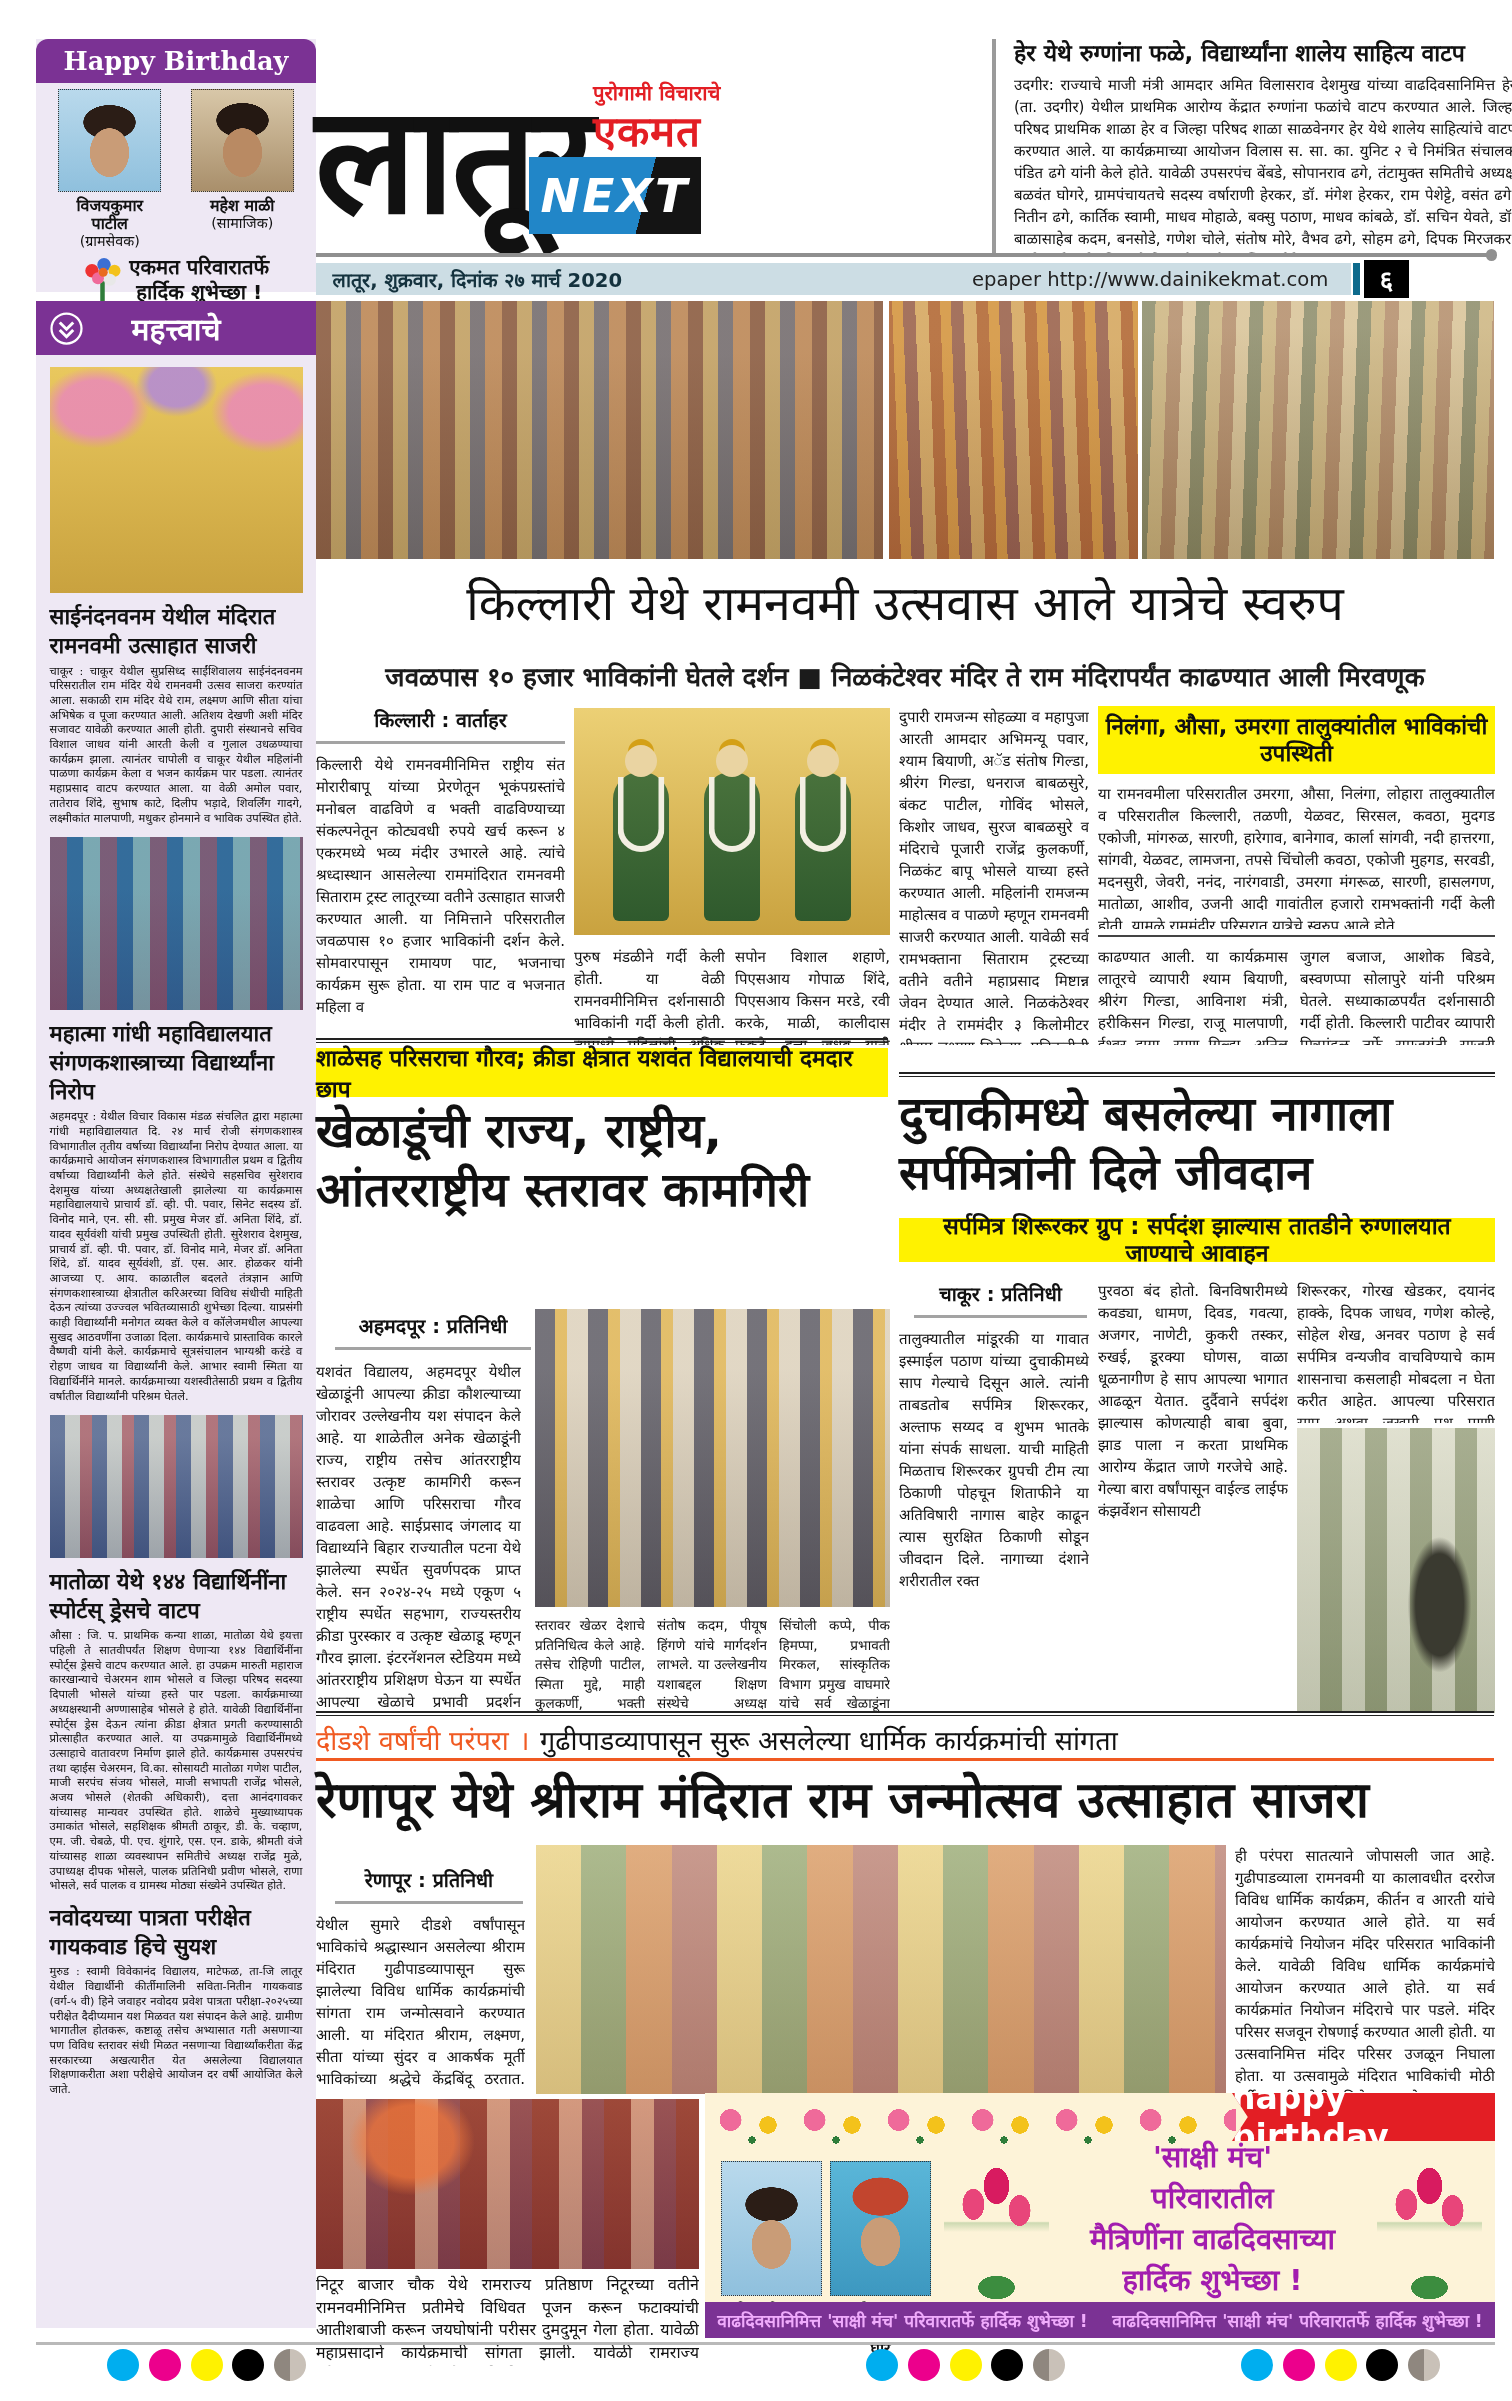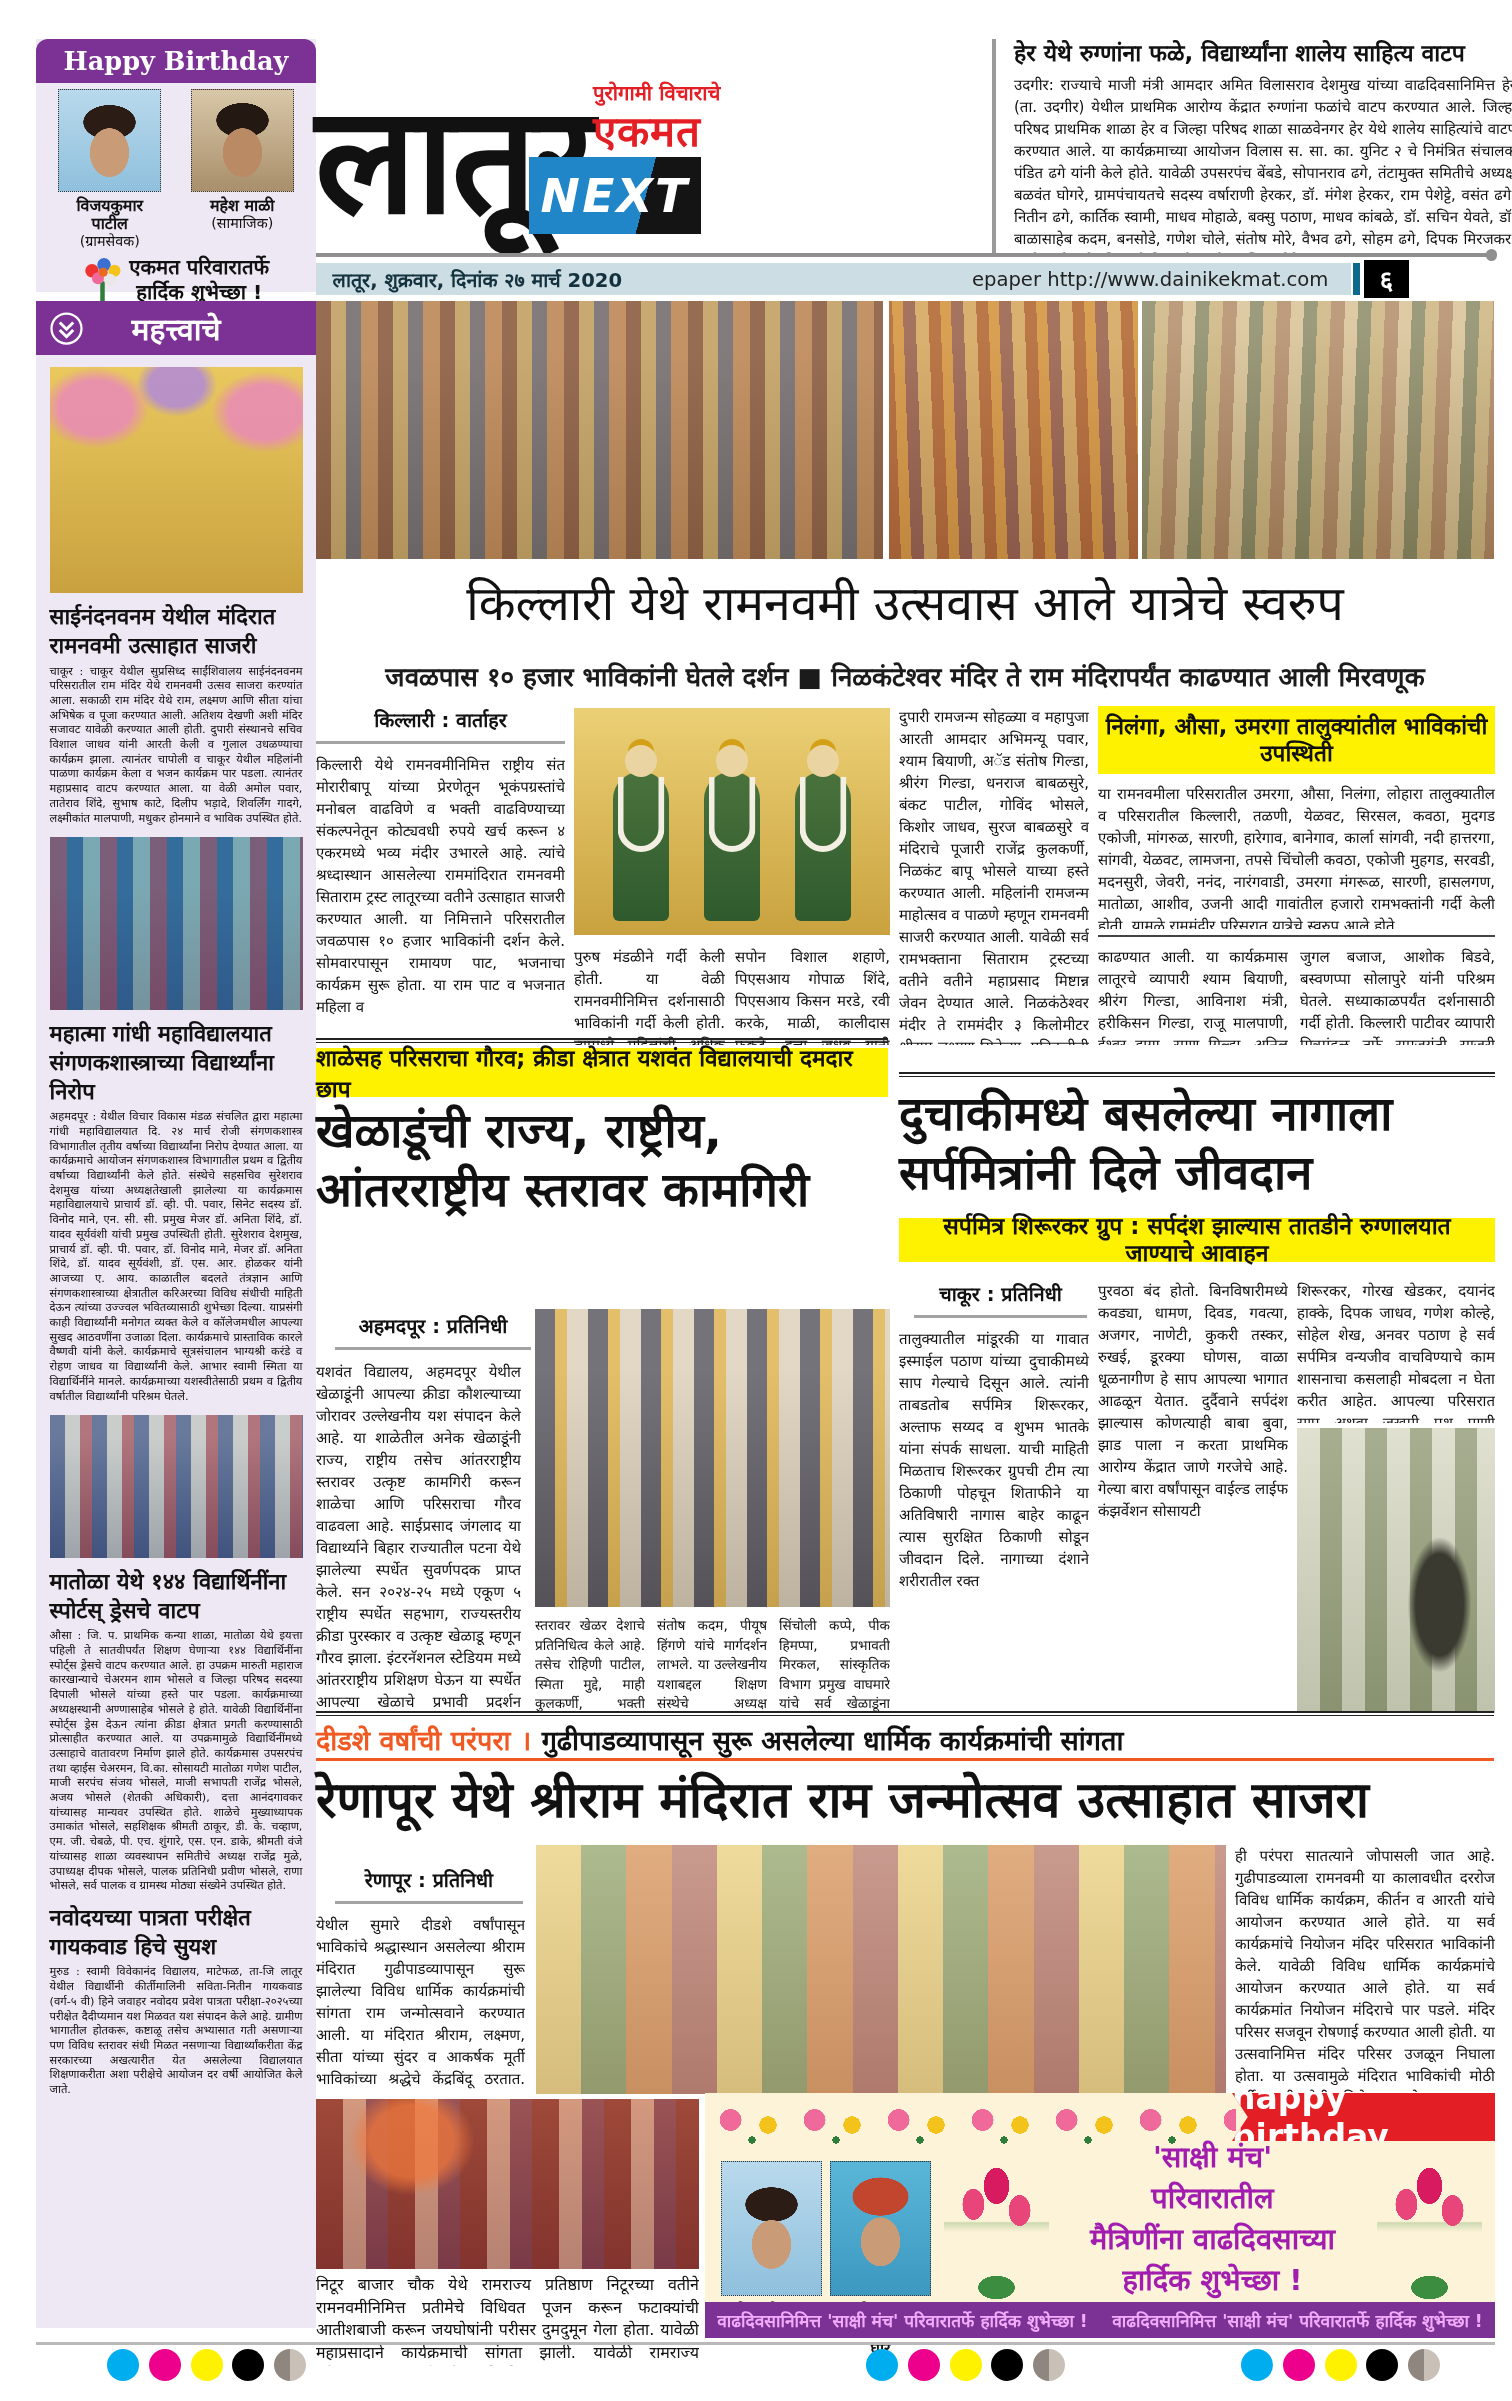--- a/index.html
+++ b/index.html
@@ -94,21 +94,21 @@
         font-size:22.6px;font-weight:bold;text-align:center;line-height:27px;padding:3px 7.5px;box-sizing:border-box}
   .dbl{border-top:2.3px solid #222;border-bottom:1.5px solid #222;height:2.3px}
   .thin{background:#444;height:1.5px}
 
   
   .sech{font-weight:bold;text-align:left;font-size:47px;line-height:59px}
   .strip-y{background:#fff200;display:flex;align-items:center;justify-content:center;
            font-size:22.6px;font-weight:bold}
 
   
-  .kick{display:flex;align-items:center;gap:10.5px;font-size:27px;font-weight:bold;white-space:nowrap}
+  .kick{display:flex;align-items:center;gap:10.5px;font-size:27px;font-weight:normal;white-space:nowrap}
   .kick .or{color:#f05a22}
   .kick .sep{color:#f05a22}
 
   
   .ad{left:705px;top:2093px;width:790px;height:245px;background:#fdf3d8}
   .garland{position:absolute;left:0;top:0;width:531px;height:59px;
      background-image:radial-gradient(circle 18px at 25.6px 27px,#ef6a9a 60%,transparent 61%),
                       radial-gradient(circle 14.3px at 63px 32px,#f3c21b 60%,transparent 61%),
                       radial-gradient(circle 6px at 47px 47px,#2f7d3a 60%,transparent 61%);
      background-size:84px 59px;background-repeat:repeat-x}

